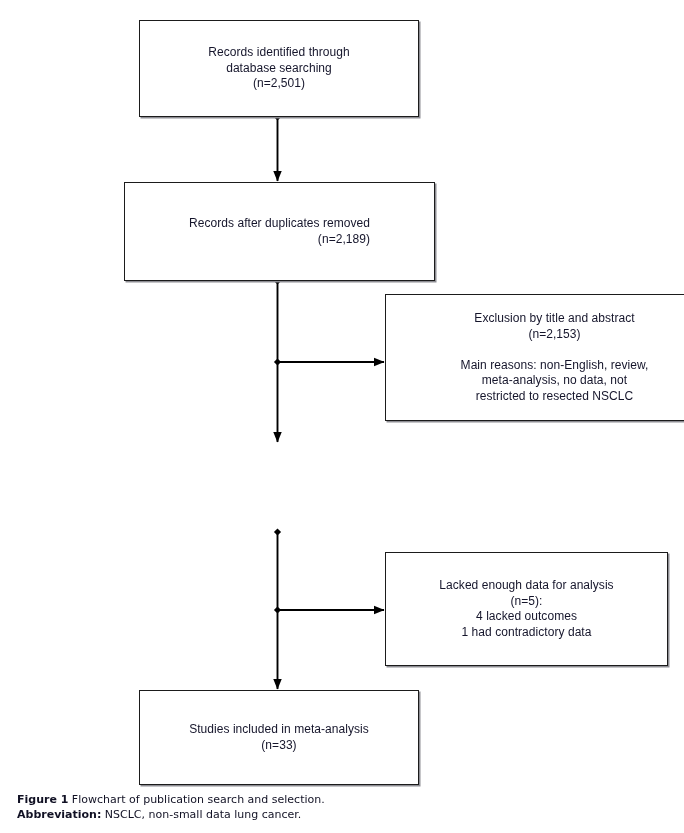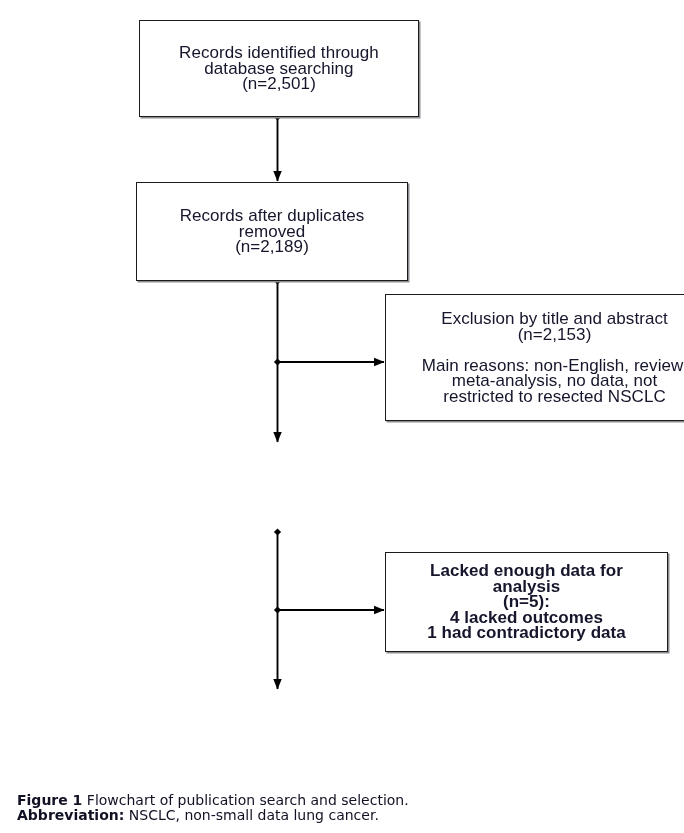--- a/index.html
+++ b/index.html
@@ -31,52 +31,52 @@
     box-sizing: border-box;
     background: #ffffff;
     border: 1px solid #1b1b1b;
     box-shadow: 1.5px 1.5px 0 0 #8d8d93;
     display: flex;
     align-items: center;
     justify-content: center;
     text-align: center;
   }
   .node .node-text {
-    font-size: 17px;
+    font-size: 12px;
     line-height: 15.5px;
     letter-spacing: 0.05px;
     color: #15152b;
     white-space: pre-line;
     padding: 0 8px;
   }
 
   .node-main1 { left: 139px; top: 20px;  width: 280px; height: 97px; }
-  .node-main2 { left: 136px; top: 182px; width: 272px; height: 99px; }
+  .node-main2 { left: 124px; top: 182px; width: 311px; height: 99px; text-align: right; }
   .node-main3 { left: 139px; top: 443px; width: 280px; height: 89px; }
   .node-main4 { left: 139px; top: 690px; width: 280px; height: 95px; }
   .node-excl1 { left: 385px; top: 294px; width: 339px; height: 127px; }
-  .node-excl2 { left: 385px; top: 552px; width: 283px; height: 100px; font-weight: bold; }
+  .node-excl2 { left: 385px; top: 552px; width: 283px; height: 114px; }
 
   
   #connectors {
     position: absolute;
     left: 0; top: 0;
     width: 684px;
     height: 833px;
     pointer-events: none;
   }
 
   
   .caption {
     position: absolute;
     left: 17px;
     top: 793px;
     width: 640px;
     font-family: "DejaVu Sans", sans-serif;
-    font-size: 14px;
+    font-size: 11px;
     line-height: 14.6px;
     color: #111124;
   }
   .caption .lead {
     font-weight: bold;
   }
   .caption-line { white-space: nowrap; }
 </style>
 </head>
 <body>
@@ -125,20 +125,24 @@
   </div>
 
 
   <div class="node node-excl2">
     <div class="node-text">Lacked enough data for analysis
 (n=5):
 4 lacked outcomes
 1 had contradictory data</div>
   </div>
 
+  <div class="node node-main4">
+    <div class="node-text">Studies included in meta-analysis
+(n=33)</div>
+  </div>
 
   <div class="caption">
     <div class="caption-line">
       <span class="lead">Figure 1</span><span>&nbsp;</span><span>Flowchart of publication search and selection.</span>
     </div>
     <div class="caption-line">
       <span class="lead">Abbreviation:</span><span>&nbsp;</span><span>NSCLC, non-small data lung cancer.</span>
     </div>
   </div>
 

